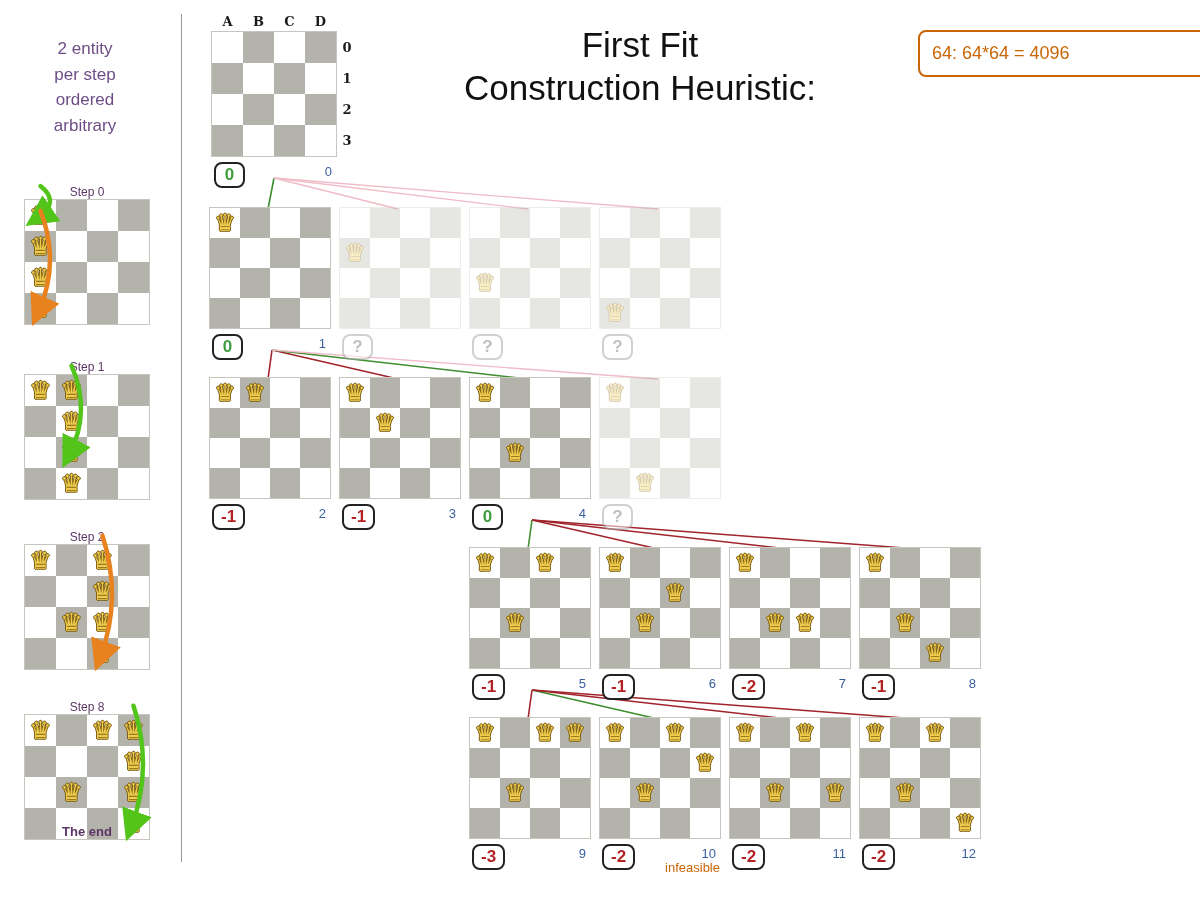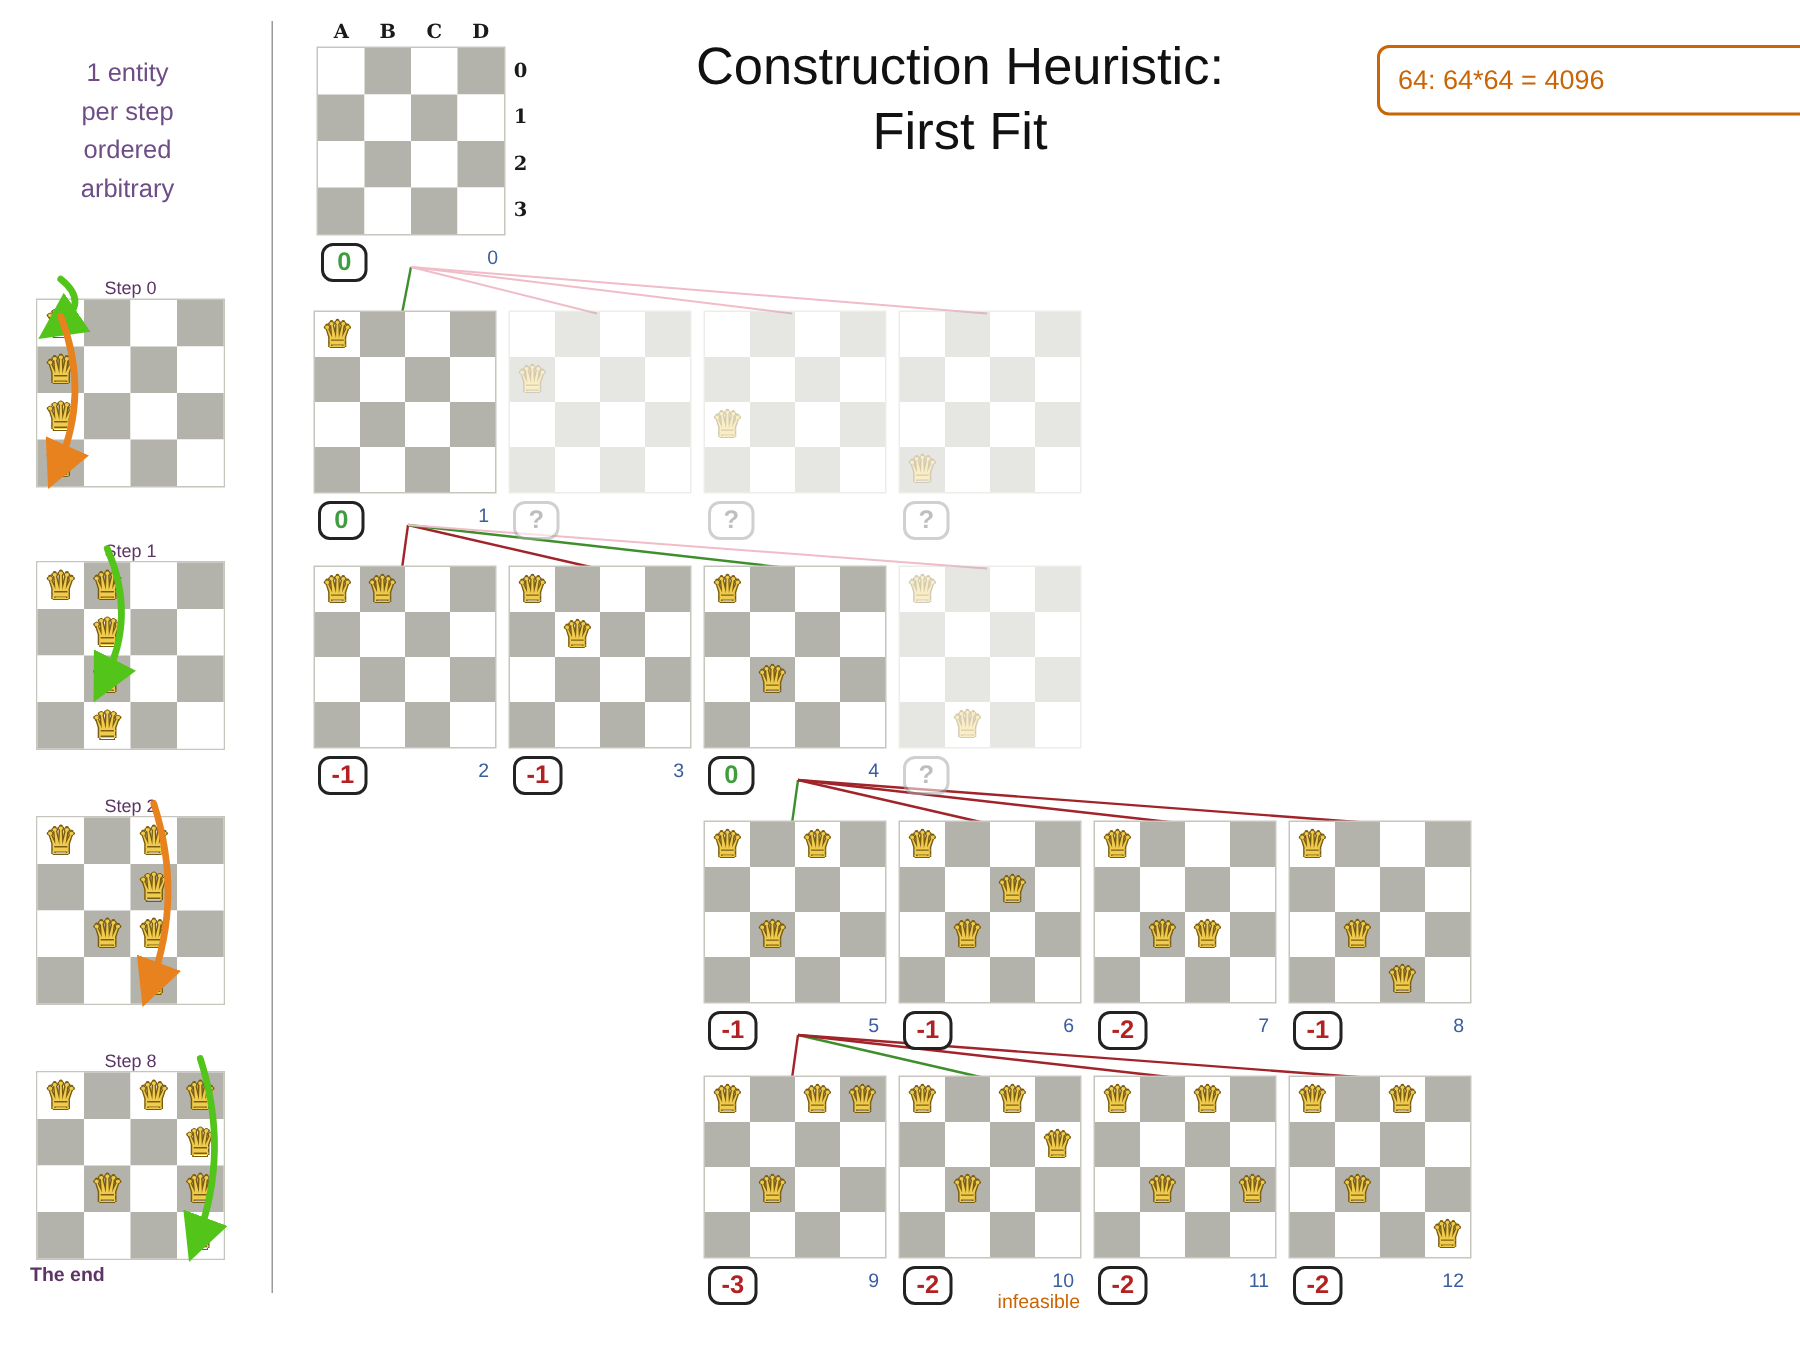--- a/index.html
+++ b/index.html
@@ -25,21 +25,21 @@
   .steplabel{position:absolute;z-index:4;color:var(--step_label);font-size:12px;text-align:center;}
   .collabel,.rowlabel{position:absolute;z-index:4;font-family:"DejaVu Serif", serif;font-size:13px;font-weight:bold;color:#1a1a1a;text-align:center;}
   .sublabel{position:absolute;z-index:4;color:var(--orange);font-size:13px;text-align:right;}
   .intro{position:absolute;left:18px;top:36px;width:134px;z-index:4;text-align:center;font-size:17px;line-height:1.5;color:var(--purple);}
   .divider{position:absolute;left:181px;top:14px;width:1px;height:848px;background:#9a9a9a;z-index:0;}
   .titlebox{position:absolute;left:370px;top:24px;width:540px;text-align:center;color:#111;z-index:4;}
   .titlebox .t{font-size:35px;line-height:1.22;}
   .titlebox .sub{font-size:19px;margin-top:10px;}
   .infobox{position:absolute;left:918px;top:30px;width:266px;z-index:4;border:2px solid var(--orange);
     border-radius:8px;padding:8px 12px;color:var(--orange);font-size:18px;line-height:1.5;}
-  .endlabel{position:absolute;left:20px;top:842px;width:134px;z-index:4;
+  .endlabel{position:absolute;left:20px;top:824px;width:134px;z-index:4;text-align:center;
     color:var(--step_label);font-size:13px;font-weight:bold;}
 </style>
 </head>
 <body>
 
 <div id="stage">
   <svg id="edges" class="layer">
       <line x1="274" y1="178" x2="268" y2="209" stroke="#3e8e2e" stroke-width="1.6"></line>
       <line x1="274" y1="178" x2="398" y2="209" stroke="#f0bcc8" stroke-width="1.3"></line>
       <line x1="274" y1="178" x2="528" y2="209" stroke="#f0bcc8" stroke-width="1.3"></line>
@@ -69,29 +69,29 @@
       <path d="M 40.5 186.05 C 53.5 196.38333333333335, 53.5 206.7166666666667, 38.5 217.05" fill="none" stroke="#52c41a" stroke-width="4.5" stroke-linecap="round" marker-end="url(#ah-green)"></path>
       <path d="M 40.5 210.85 C 53.5 244.4333333333333, 53.5 278.0166666666667, 38.5 311.6" fill="none" stroke="#e8821e" stroke-width="4.5" stroke-linecap="round" marker-end="url(#ah-orange)"></path>
       <path d="M 71.5 365.7 C 84.5 395.15000000000003, 84.5 424.59999999999997, 69.5 454.05" fill="none" stroke="#52c41a" stroke-width="4.5" stroke-linecap="round" marker-end="url(#ah-green)"></path>
       <path d="M 102.5 535.7 C 115.5 576, 115.5 616.3000000000001, 100.5 656.6" fill="none" stroke="#e8821e" stroke-width="4.5" stroke-linecap="round" marker-end="url(#ah-orange)"></path>
       <path d="M 133.5 705.7 C 146.5 746, 146.5 786.3000000000001, 131.5 826.6" fill="none" stroke="#52c41a" stroke-width="4.5" stroke-linecap="round" marker-end="url(#ah-green)"></path>
     </svg>
 
   <div class="divider"></div>
 
   <div class="intro">
-      <div>1 entity</div>
+      <div>2 entity</div>
       <div>per step</div>
       <div>ordered</div>
       <div>arbitrary</div>
     </div>
 
   <div class="titlebox">
+    <div class="t">First Fit</div>
     <div class="t">Construction Heuristic:</div>
-    <div class="t">First Fit</div>
   </div>
 
   <div class="infobox">
       <div>64: 64*64 = 4096</div>
     </div>
 
   <div class="endlabel">The end</div>
 <div class="steplabel" style="left: 25px; top: 185px; width: 124px;">Step 0</div>
     <div class="board" style="left: 25px; top: 200px; width: 124px; height: 124px;">
       <div class="cell light" style="left: 0px; top: 0px; width: 31px; height: 31px;"></div>

